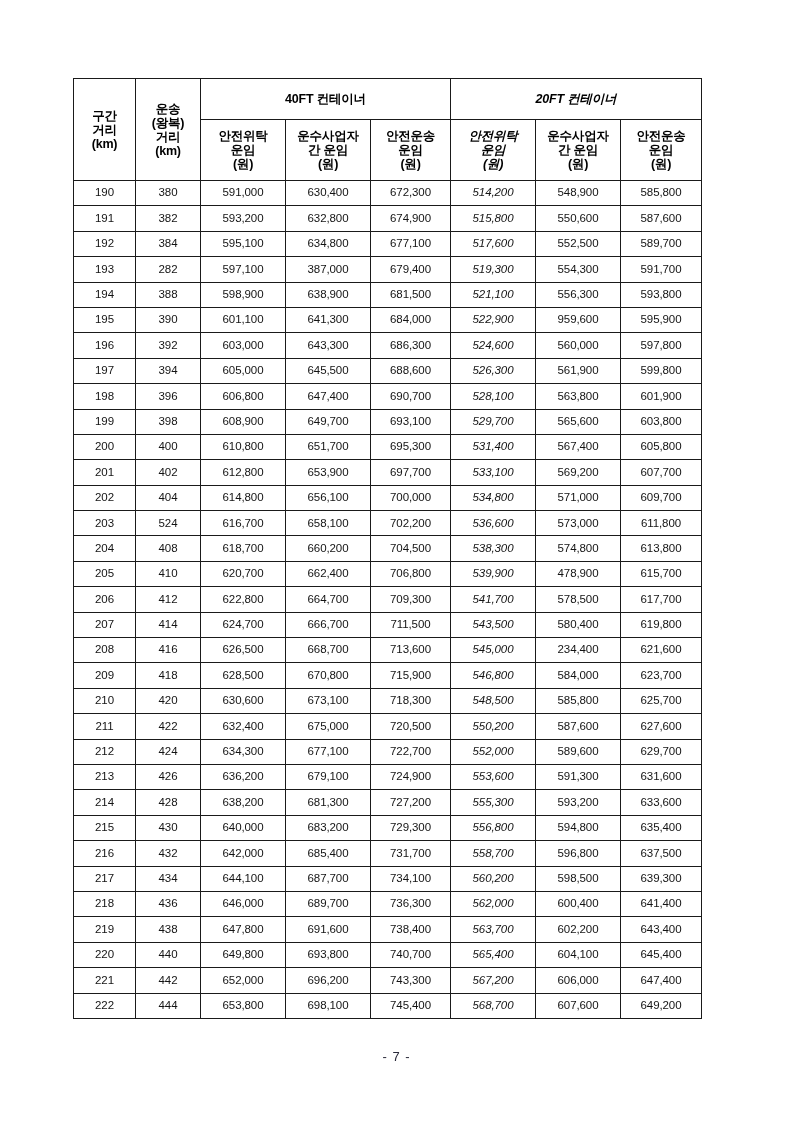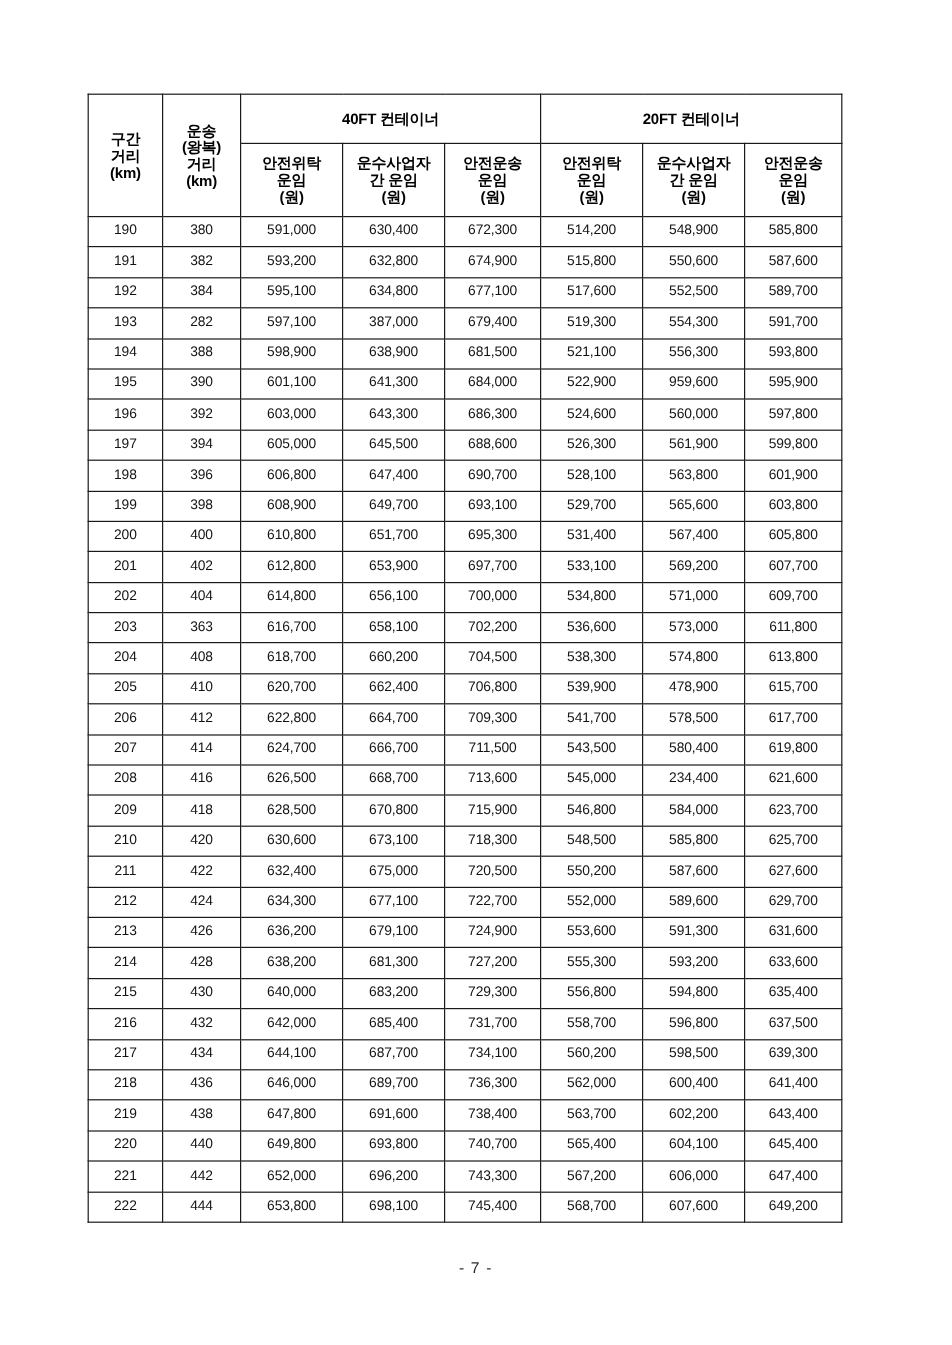--- a/index.html
+++ b/index.html
@@ -73,21 +73,21 @@
   col.c-dist     { width: 62px; }
   col.c-round    { width: 65px; }
   col.c-a1       { width: 85px; }
   col.c-a2       { width: 85px; }
   col.c-a3       { width: 80px; }
   col.c-b1       { width: 85px; }
   col.c-b2       { width: 85px; }
   col.c-b3       { width: 81px; }
 
   
-  .grp-sep-left { border-left: 1.6px solid #000 !important; }
+  .grp-sep-left { border-left: 1.6px solid #000 !important; font-style: italic; }
 
   .hdr-line { display: block; }
 
   .footer {
     position: absolute;
     left: 0;
     top: 1049px;
     width: 793px;
     text-align: center;
     font-size: 13px;
@@ -287,21 +287,21 @@
             <td>404</td>
             <td>614,800</td>
             <td>656,100</td>
             <td>700,000</td>
             <td class="grp-sep-left">534,800</td>
             <td>571,000</td>
             <td>609,700</td>
           </tr>
           <tr>
             <td>203</td>
-            <td>363</td>
+            <td>524</td>
             <td>616,700</td>
             <td>658,100</td>
             <td>702,200</td>
             <td class="grp-sep-left">536,600</td>
             <td>573,000</td>
             <td>611,800</td>
           </tr>
           <tr>
             <td>204</td>
             <td>408</td>

